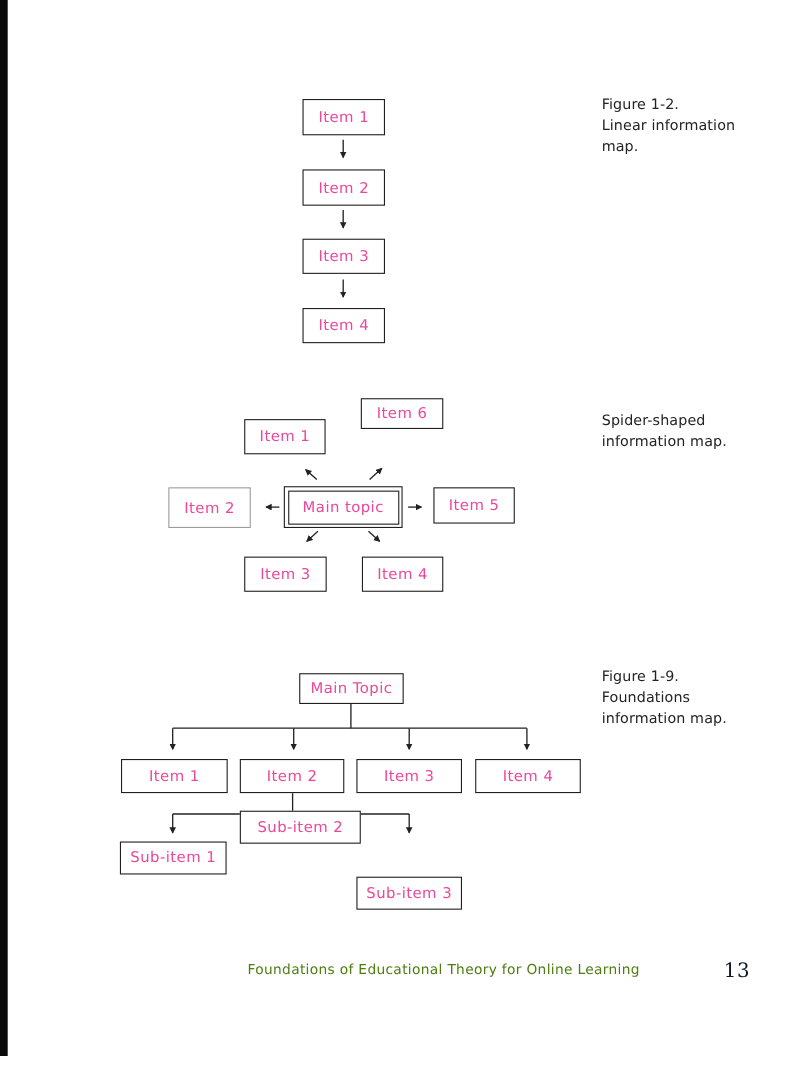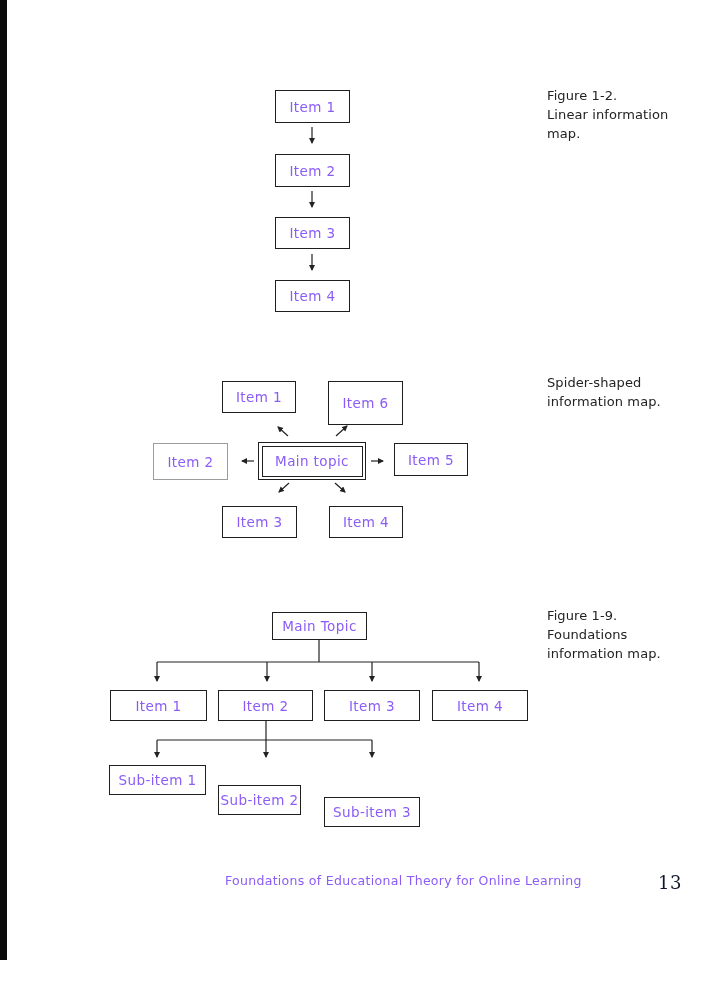--- a/index.html
+++ b/index.html
@@ -7,35 +7,35 @@
     width:728px;height:983px;position:relative;background:#ffffff;
     font-family:"DejaVu Sans","Liberation Sans",sans-serif;
     overflow:hidden;
   }
   .page{position:absolute;inset:0;background:#ffffff;}
   .edge-bar{position:absolute;left:0;top:0;width:7px;height:960px;background:#0b0b0b;}
   .overlay{position:absolute;left:0;top:0;pointer-events:none;}
   .box{
     position:absolute;border:1.5px solid #1f1f1f;background:#ffffff;
     display:flex;align-items:center;justify-content:center;
-    font-size:13.5px;letter-spacing:0.4px;color:#8b5cf6;box-sizing:border-box;
+    font-size:13.5px;letter-spacing:0.4px;color:#ec4899;box-sizing:border-box;
     white-space:nowrap;
   }
   .box.gray{border-color:#9c9c9c;}
   .box.double::after{
     content:"";position:absolute;inset:2.5px;border:1.3px solid #1f1f1f;pointer-events:none;
   }
   .caption{
     position:absolute;left:547px;width:175px;
     font-size:13px;line-height:19px;color:#232323;letter-spacing:0.1px;
   }
   .caption .cap-title{font-weight:normal;}
   .footer-text{
     position:absolute;left:225px;top:873px;
-    font-size:12.5px;color:#8b5cf6;letter-spacing:0.3px;white-space:nowrap;
+    font-size:12.5px;color:#4d7c0f;letter-spacing:0.3px;white-space:nowrap;
   }
   .page-number{
     position:absolute;left:658px;top:872px;width:24px;text-align:left;
     font-family:"DejaVu Serif","Liberation Serif",serif;
     font-size:18px;color:#0f172a;letter-spacing:0.5px;
   }
 </style>
 </head>
 <body>
 
@@ -85,39 +85,39 @@
   <div class="box" style="left:275px;top:217px;width:75px;height:32px;">Item 3</div>
   <div class="box" style="left:275px;top:280px;width:75px;height:32px;">Item 4</div>
 
   <div class="caption" style="top:86px;">
     <div class="cap-title">Figure 1-2.</div>
     <div>Linear information</div>
     <div>map.</div>
   </div>
 
   <div class="box" style="left:222px;top:381px;width:74px;height:32px;">Item 1</div>
-  <div class="box" style="left:328px;top:381px;width:75px;height:44px;text-align:right;">Item 6</div>
+  <div class="box" style="left:328px;top:362px;width:75px;height:28px;text-align:right;">Item 6</div>
   <div class="box gray" style="left:153px;top:443px;width:75px;height:37px;">Item 2</div>
   <div class="box double" style="left:258px;top:442px;width:108px;height:38px;">Main topic</div>
   <div class="box" style="left:394px;top:443px;width:74px;height:33px;">Item 5</div>
   <div class="box" style="left:222px;top:506px;width:75px;height:32px;">Item 3</div>
   <div class="box" style="left:329px;top:506px;width:74px;height:32px;">Item 4</div>
 
   <div class="caption" style="top:373px;">
     <div>Spider-shaped</div>
     <div>information map.</div>
   </div>
 
   <div class="box" style="left:272px;top:612px;width:95px;height:28px;">Main Topic</div>
   <div class="box" style="left:110px;top:690px;width:97px;height:31px;">Item 1</div>
   <div class="box" style="left:218px;top:690px;width:95px;height:31px;">Item 2</div>
   <div class="box" style="left:324px;top:690px;width:96px;height:31px;">Item 3</div>
   <div class="box" style="left:432px;top:690px;width:96px;height:31px;">Item 4</div>
   <div class="box" style="left:109px;top:765px;width:97px;height:30px;">Sub-item 1</div>
-  <div class="box" style="left:218px;top:785px;width:83px;height:30px;text-align:center;">Sub-item 2</div>
+  <div class="box" style="left:218px;top:737px;width:110px;height:30px;text-align:center;">Sub-item 2</div>
   <div class="box" style="left:324px;top:765px;width:96px;height:30px;margin-top:32px;">Sub-item 3</div>
 
   <div class="caption" style="top:606px;">
     <div class="cap-title">Figure 1-9.</div>
     <div>Foundations</div>
     <div>information map.</div>
   </div>
 
   <div class="footer-text">Foundations of Educational Theory for Online Learning</div>
   <div class="page-number">13</div>

